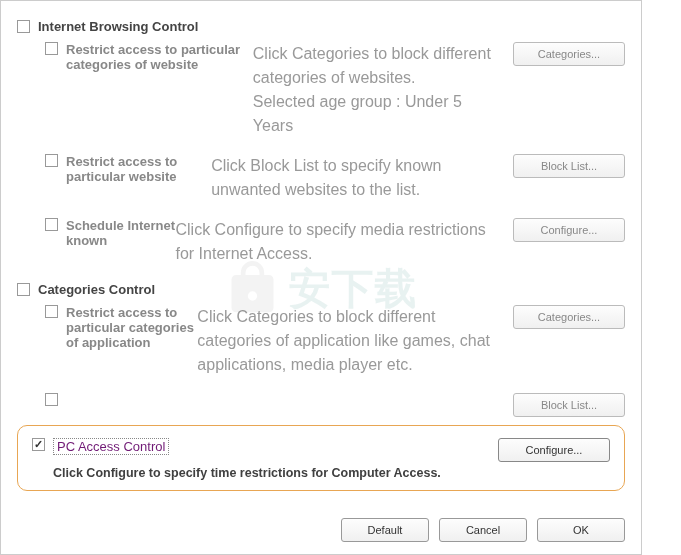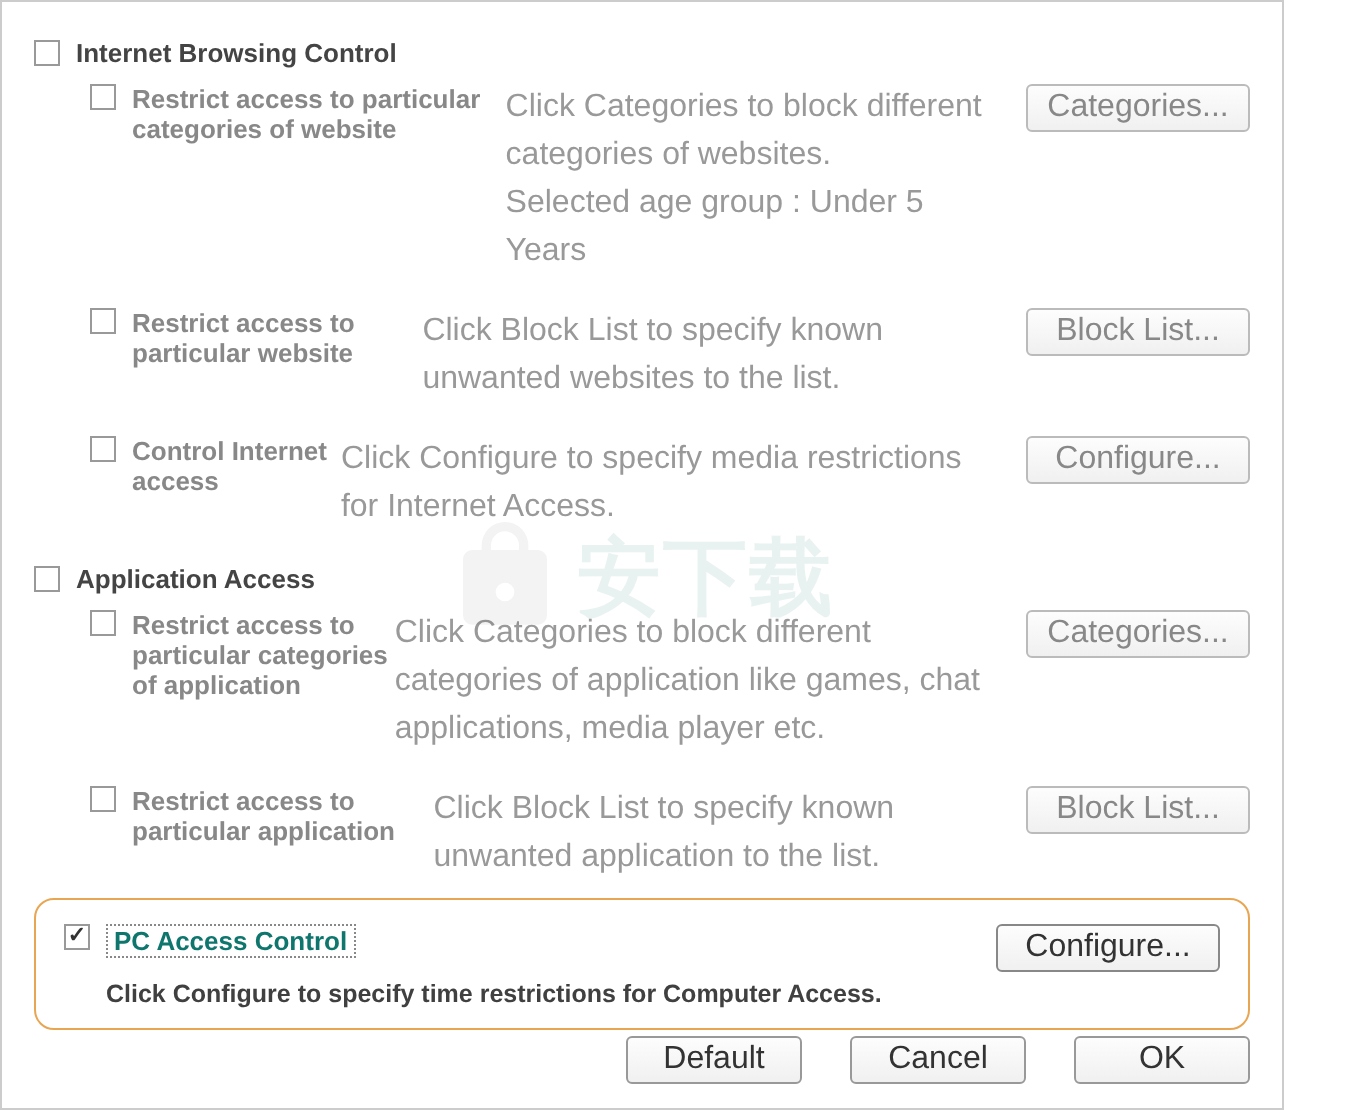--- a/index.html
+++ b/index.html
@@ -77,21 +77,21 @@
     font-size: 16px;
     line-height: 1.5;
   }
   .btn {
     min-width: 112px;
     height: 24px;
     border: 1px solid #bbb;
     background: linear-gradient(#fdfdfd, #f0f0f0);
     border-radius: 3px;
     font-family: inherit;
-    font-size: 16px;
+    font-size: 11px;
     color: #888;
     cursor: pointer;
     padding: 0 8px;
     flex-shrink: 0;
   }
   .btn.active {
     color: #333;
     border-color: #888;
   }
   .highlight-box {
@@ -103,39 +103,39 @@
   .pc-row {
     display: flex;
     align-items: flex-start;
     justify-content: space-between;
   }
   .pc-left {
     display: flex;
     align-items: flex-start;
   }
   .pc-title {
-    font-weight: bold;
-    color: #0f766e;
+    font-weight: normal;
+    color: #701a75;
     border: 1px dotted #888;
     padding: 0 3px;
     display: inline-block;
   }
   .pc-desc {
     color: #404040;
     font-size: 12.5px;
     margin-top: 4px;
     margin-left: 21px;
     font-weight: bold;
   }
   .footer {
     position: absolute;
     bottom: 12px;
     right: 16px;
     display: flex;
-    gap: 24px;
+    gap: 10px;
   }
   .footer .btn {
     min-width: 88px;
     color: #333;
     border-color: #999;
   }
   .watermark {
     position: absolute;
     top: 260px;
     left: 50%;
@@ -183,52 +183,48 @@
           <span class="option-desc">Click Block List to specify known unwanted websites to the list.</span>
         </div>
       </div>
       <button class="btn">Block List...</button>
     </div>
 
     <div class="option-row">
       <div class="option-left">
         <span class="checkbox"></span>
         <div class="option-text">
-          <span class="option-title">Control Internet access</span>
+          <span class="option-title">Schedule Internet known</span>
           <span class="option-desc">Click Configure to specify media restrictions for Internet Access.</span>
         </div>
       </div>
       <button class="btn">Configure...</button>
     </div>
   </div>
 
   <div class="section">
     <div class="section-header">
       <span class="checkbox"></span>
-      <span class="section-title">Application Access</span>
+      <span class="section-title">Categories Control</span>
     </div>
 
     <div class="option-row">
       <div class="option-left">
         <span class="checkbox"></span>
         <div class="option-text">
           <span class="option-title">Restrict access to particular categories of application</span>
           <span class="option-desc">Click Categories to block different categories of application like games, chat applications, media player etc.</span>
         </div>
       </div>
       <button class="btn">Categories...</button>
     </div>
 
     <div class="option-row" style="margin-bottom:6px">
       <div class="option-left">
         <span class="checkbox"></span>
-        <div class="option-text">
-          <span class="option-title">Restrict access to particular application</span>
-          <span class="option-desc">Click Block List to specify known unwanted application to the list.</span>
-        </div>
       </div>
       <button class="btn">Block List...</button>
     </div>
   </div>
 
   <div class="highlight-box">
     <div class="pc-row">
       <div class="pc-left">
         <span class="checkbox checked"></span>
         <span class="pc-title">PC Access Control</span>

